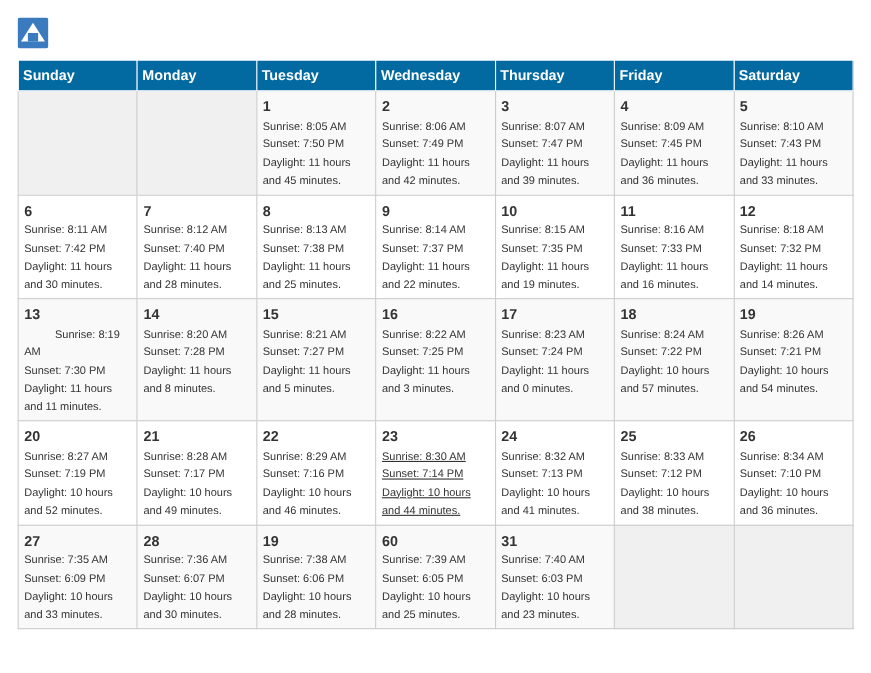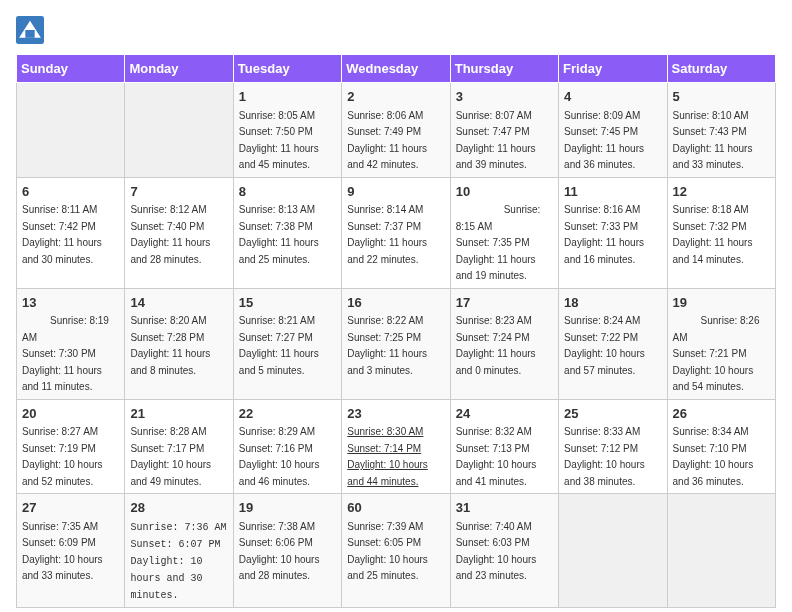--- a/index.html
+++ b/index.html
@@ -46,21 +46,21 @@
       font-size: 15px;
       color: #333;
       font-weight: bold;
     }
     table {
       width: 100%;
       border-collapse: collapse;
       font-size: 11px;
     }
     thead tr th {
-      background-color: #8b5cf6;
+      background-color: #0369a1;
       color: #fff;
       padding: 6px 4px;
       text-align: left;
       font-size: 13px;
       font-weight: bold;
       border: 1px solid #fff;
     }
     tbody tr td {
       border: 1px solid #ccc;
       padding: 4px 5px;
@@ -150,21 +150,21 @@
 Daylight: 11 hours and 30 minutes.</span></td>
         <td><span class="day-number">7</span><span class="day-info" style="white-space: pre-line;">Sunrise: 8:12 AM
 Sunset: 7:40 PM
 Daylight: 11 hours and 28 minutes.</span></td>
         <td><span class="day-number">8</span><span class="day-info" style="white-space: pre-line;">Sunrise: 8:13 AM
 Sunset: 7:38 PM
 Daylight: 11 hours and 25 minutes.</span></td>
         <td><span class="day-number">9</span><span class="day-info" style="white-space: pre-line;">Sunrise: 8:14 AM
 Sunset: 7:37 PM
 Daylight: 11 hours and 22 minutes.</span></td>
-        <td><span class="day-number">10</span><span class="day-info" style="white-space: pre-line; margin-left: 48px;">Sunrise: 8:15 AM
+        <td><span class="day-number">10</span><span class="day-info" style="white-space: pre-line;">Sunrise: 8:15 AM
 Sunset: 7:35 PM
 Daylight: 11 hours and 19 minutes.</span></td>
         <td><span class="day-number">11</span><span class="day-info" style="white-space: pre-line;">Sunrise: 8:16 AM
 Sunset: 7:33 PM
 Daylight: 11 hours and 16 minutes.</span></td>
         <td><span class="day-number">12</span><span class="day-info" style="white-space: pre-line;">Sunrise: 8:18 AM
 Sunset: 7:32 PM
 Daylight: 11 hours and 14 minutes.</span></td>
       </tr>
       <tr>
@@ -179,21 +179,21 @@
 Daylight: 11 hours and 5 minutes.</span></td>
         <td><span class="day-number">16</span><span class="day-info" style="white-space: pre-line;">Sunrise: 8:22 AM
 Sunset: 7:25 PM
 Daylight: 11 hours and 3 minutes.</span></td>
         <td><span class="day-number">17</span><span class="day-info" style="white-space: pre-line;">Sunrise: 8:23 AM
 Sunset: 7:24 PM
 Daylight: 11 hours and 0 minutes.</span></td>
         <td><span class="day-number">18</span><span class="day-info" style="white-space: pre-line;">Sunrise: 8:24 AM
 Sunset: 7:22 PM
 Daylight: 10 hours and 57 minutes.</span></td>
-        <td><span class="day-number">19</span><span class="day-info" style="white-space: pre-line; margin-left: 28px;">Sunrise: 8:26 AM
+        <td><span class="day-number">19</span><span class="day-info" style="white-space: pre-line;">Sunrise: 8:26 AM
 Sunset: 7:21 PM
 Daylight: 10 hours and 54 minutes.</span></td>
       </tr>
       <tr>
         <td><span class="day-number">20</span><span class="day-info" style="white-space: pre-line; text-align: right;">Sunrise: 8:27 AM
 Sunset: 7:19 PM
 Daylight: 10 hours and 52 minutes.</span></td>
         <td><span class="day-number">21</span><span class="day-info" style="white-space: pre-line;">Sunrise: 8:28 AM
 Sunset: 7:17 PM
 Daylight: 10 hours and 49 minutes.</span></td>
@@ -210,21 +210,21 @@
 Sunset: 7:12 PM
 Daylight: 10 hours and 38 minutes.</span></td>
         <td><span class="day-number">26</span><span class="day-info" style="white-space: pre-line;">Sunrise: 8:34 AM
 Sunset: 7:10 PM
 Daylight: 10 hours and 36 minutes.</span></td>
       </tr>
       <tr>
         <td><span class="day-number">27</span><span class="day-info" style="white-space: pre-line;">Sunrise: 7:35 AM
 Sunset: 6:09 PM
 Daylight: 10 hours and 33 minutes.</span></td>
-        <td><span class="day-number">28</span><span class="day-info" style="white-space: pre-line; font-family: Liberation Mono, monospace;">Sunrise: 7:36 AM
+        <td><span class="day-number">28</span><span class="day-info" style="white-space: pre-line;">Sunrise: 7:36 AM
 Sunset: 6:07 PM
 Daylight: 10 hours and 30 minutes.</span></td>
         <td><span class="day-number">19</span><span class="day-info" style="white-space: pre-line;">Sunrise: 7:38 AM
 Sunset: 6:06 PM
 Daylight: 10 hours and 28 minutes.</span></td>
         <td><span class="day-number">60</span><span class="day-info" style="white-space: pre-line;">Sunrise: 7:39 AM
 Sunset: 6:05 PM
 Daylight: 10 hours and 25 minutes.</span></td>
         <td><span class="day-number">31</span><span class="day-info" style="white-space: pre-line;">Sunrise: 7:40 AM
 Sunset: 6:03 PM

